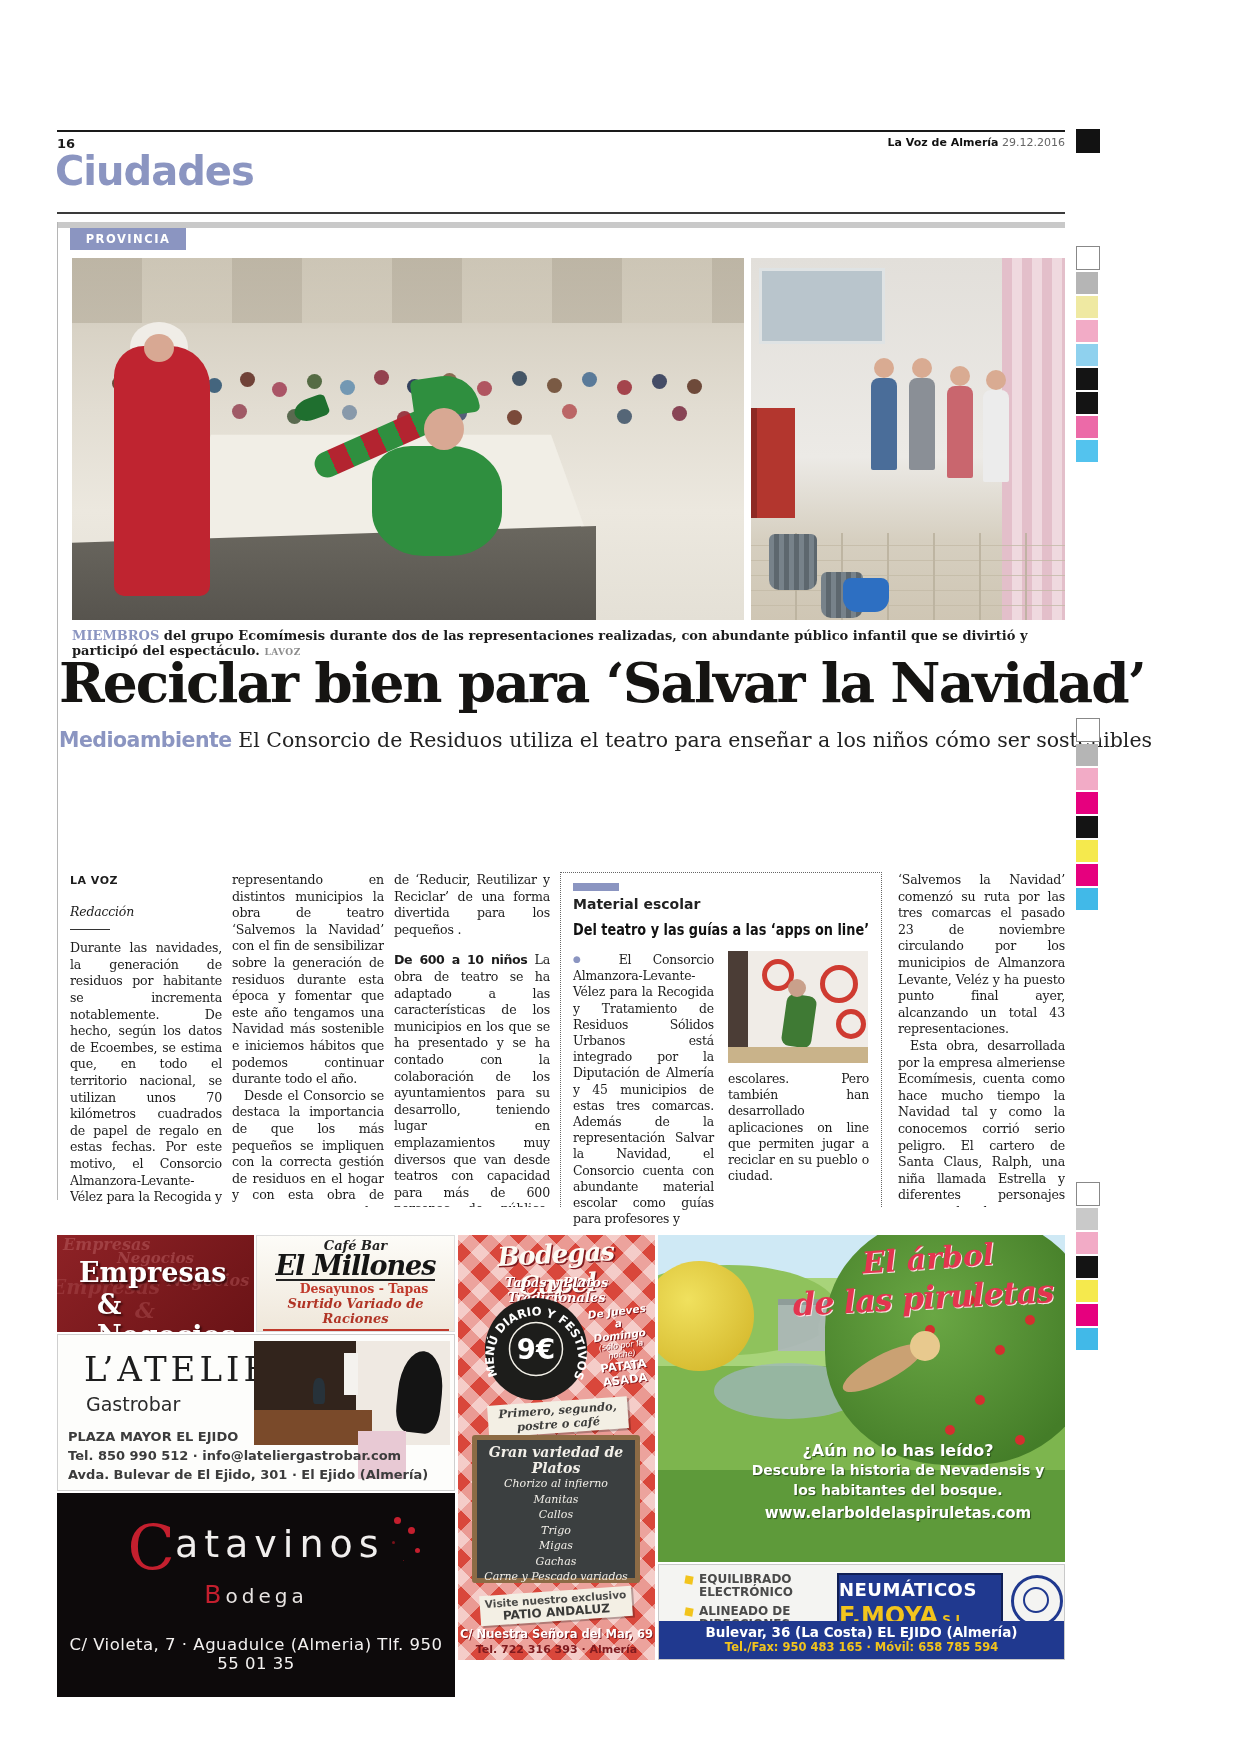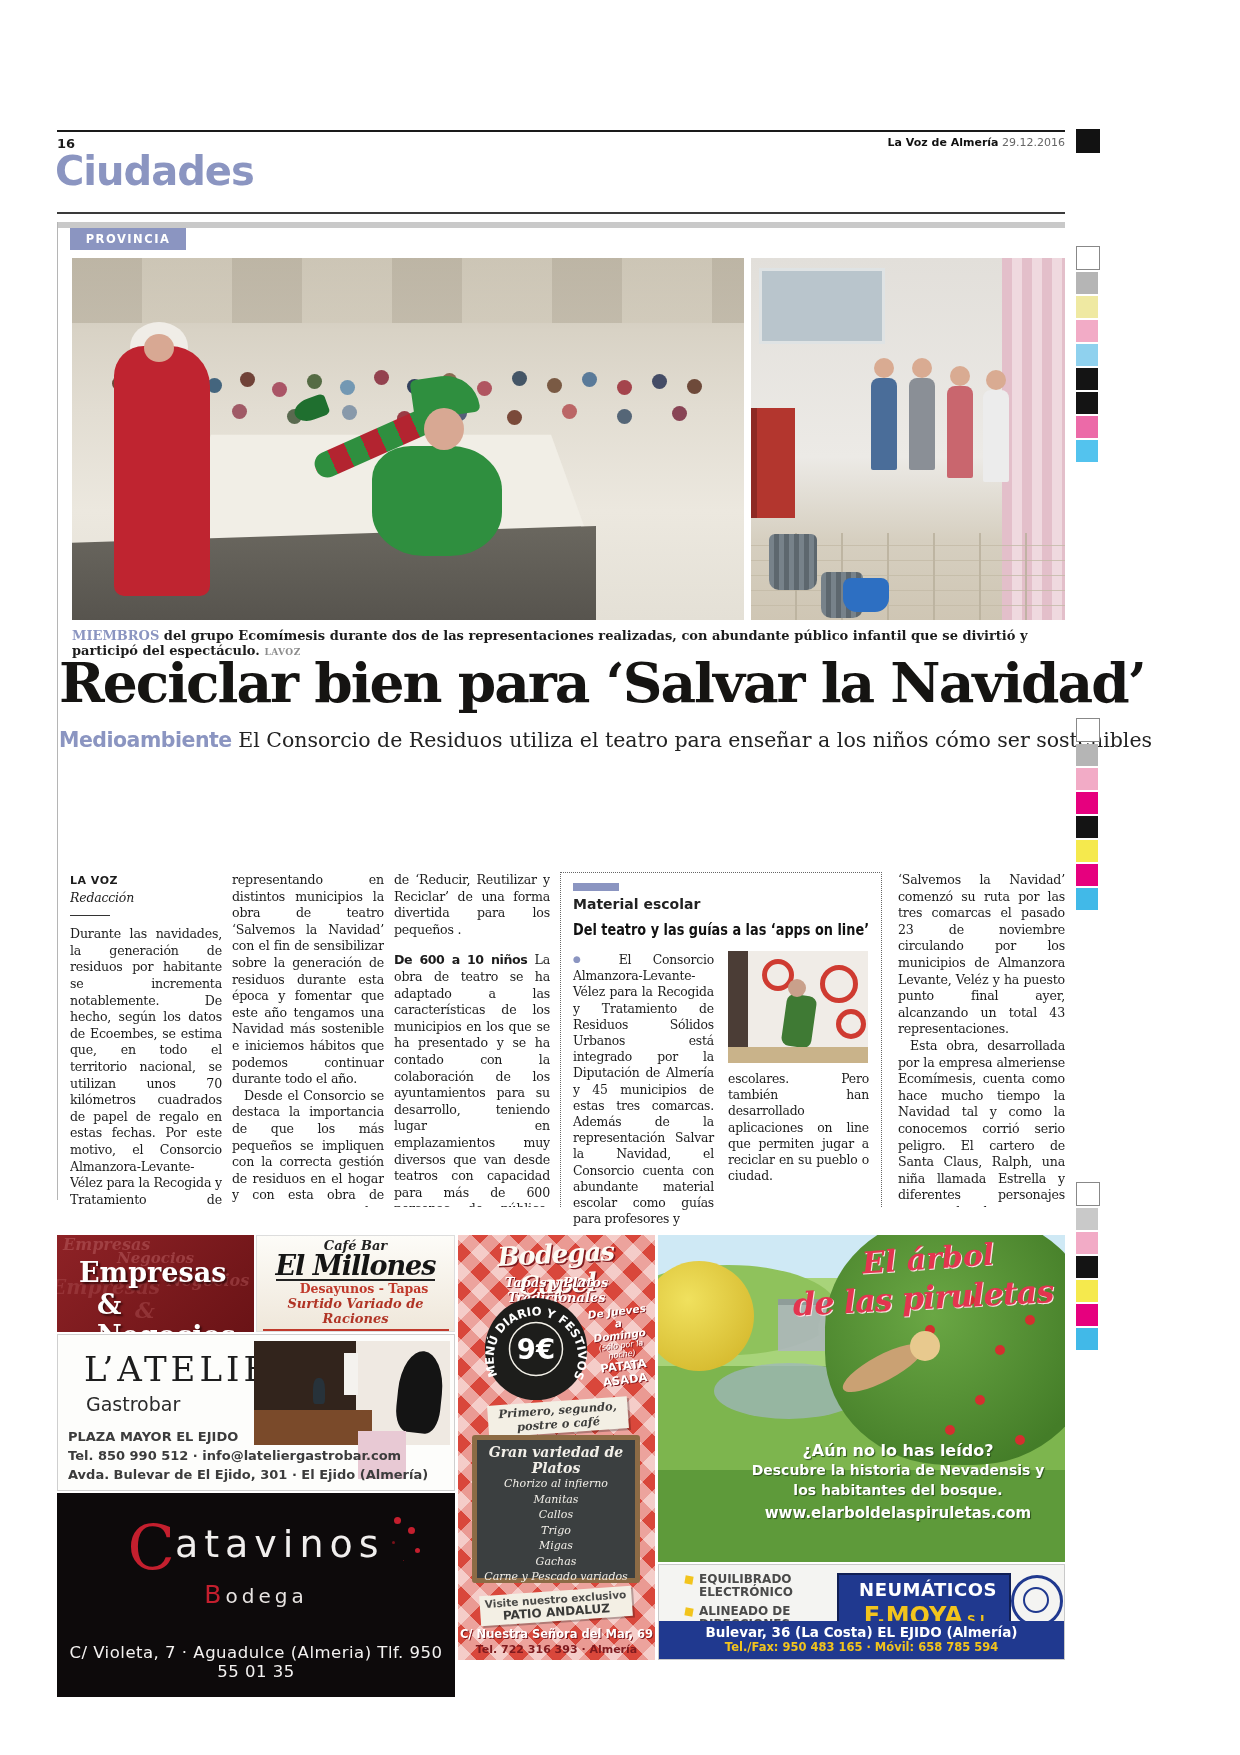--- a/index.html
+++ b/index.html
@@ -80,21 +80,21 @@
            letter-spacing:-.2px;color:#1c1c1c;}
   #col1{left:70px;width:152px;}
   #col2{left:232px;width:152px;}
   #col3{left:394px;width:156px;}
   #col5{left:898px;width:167px;}
   .bodycol p{margin:0;}
   .bodycol p.indent{text-indent:12px;}
   .lead-in{font-family:"DejaVu Sans","Liberation Sans",sans-serif;font-weight:bold;letter-spacing:-.4px;}
   #byline{margin-bottom:10px;}
   #byline .agency{font-family:"DejaVu Sans","Liberation Sans",sans-serif;font-weight:bold;font-size:11px;letter-spacing:.5px;}
-  #byline .role{font-style:italic;font-size:12.5px;display:block;margin-top:0;}
+  #byline .role{font-style:italic;font-size:12.5px;display:block;margin-top:14px;}
   #byline .b-rule{width:40px;height:1px;background:#333;margin-top:9px;}
 
   
   #infobox{left:560px;top:872px;width:322px;height:335px;border-top:1px dotted #666;
            border-left:1px dotted #666;border-right:1px dotted #666;box-sizing:border-box;padding:10px 12px;}
   #infobox .ib-bar{width:46px;height:8px;background:#8b95c1;margin-bottom:5px;}
   #infobox .ib-kicker{font-family:"DejaVu Sans","Liberation Sans",sans-serif;font-weight:bold;font-size:14px;color:#222;}
   #infobox .ib-title{font-family:"DejaVu Sans","Liberation Sans",sans-serif;font-weight:bold;font-size:16.5px;color:#111;
                      white-space:nowrap;transform:scaleX(.78);transform-origin:left;margin-top:8px;}
   .ib-cols{display:flex;gap:14px;margin-top:12px;}
@@ -154,21 +154,21 @@
      font-size:13px;font-weight:bold;color:#3c3c3c;line-height:19px;}
 
   #ad-catavinos{left:57px;top:1493px;width:398px;height:204px;background:#0d0a0b;color:#efeceb;text-align:center;}
   #ad-catavinos .ct-name{margin-top:18px;font-family:"DejaVu Sans","Liberation Sans",sans-serif;}
   #ad-catavinos .ct-c{font-family:"DejaVu Serif","Liberation Serif",serif;font-size:62px;color:#c41f2e;font-weight:normal;vertical-align:-12px;}
   #ad-catavinos .ct-rest{font-size:38px;letter-spacing:6px;color:#f0eeed;}
   #ad-catavinos .ct-sub{margin-top:-4px;font-family:"DejaVu Sans","Liberation Sans",sans-serif;font-size:20px;letter-spacing:4px;color:#e8e4e2;}
   #ad-catavinos .ct-b{color:#c41f2e;font-size:25px;}
   #ad-catavinos .ct-dots{position:absolute;right:54px;top:24px;width:7px;height:7px;border-radius:50%;background:#c41f2e;
      box-shadow:14px 10px 0 #c41f2e,-4px 22px 0 -2px #7a1119,20px 30px 0 -1px #c41f2e,6px 40px 0 -3px #7a1119;}
-  #ad-catavinos .ct-foot{position:absolute;left:0;bottom:16px;width:100%;
+  #ad-catavinos .ct-foot{position:absolute;left:0;bottom:24px;width:100%;
      font-family:"DejaVu Sans","Liberation Sans",sans-serif;font-size:16.5px;letter-spacing:.5px;color:#f4f2f1;}
 
   #ad-capel{left:458px;top:1235px;width:197px;height:425px;background-color:#d9473b;
     background-image:repeating-linear-gradient(45deg,rgba(255,255,255,.5) 0 13px,transparent 13px 27px),
                      repeating-linear-gradient(-45deg,rgba(255,255,255,.45) 0 13px,transparent 13px 27px);}
   #ad-capel .cp-name{position:absolute;left:0;top:4px;width:100%;text-align:center;font-style:italic;font-weight:bold;
      font-size:26px;color:#fdfbf5;transform:rotate(-3deg);text-shadow:1.5px 1.5px 0 #7e1a1e;letter-spacing:-1px;}
   #ad-capel .cp-tag{position:absolute;left:0;top:40px;width:100%;text-align:center;font-style:italic;font-weight:bold;
      font-size:13px;color:#fff;text-shadow:1px 1px 0 #7e1a1e;}
   #ad-capel .cp-badge{position:absolute;left:24px;top:60px;}
@@ -215,21 +215,21 @@
      font-family:"DejaVu Sans","Liberation Sans",sans-serif;font-weight:bold;text-shadow:1px 1px 1px #2c511a;}
   #ad-piruletas .pir-q{font-size:16px;}
   #ad-piruletas .pir-d{font-size:14px;line-height:20px;}
   #ad-piruletas .pir-url{font-size:15px;margin-top:4px;}
 
   #ad-moya{left:658px;top:1564px;width:407px;height:96px;background:#f4f4f2;border:1px solid #c9c9c9;}
   #ad-moya .my-list{position:absolute;left:26px;top:8px;font-family:"DejaVu Sans","Liberation Sans",sans-serif;}
   #ad-moya .my-item{position:relative;margin-bottom:6px;padding-left:14px;font-size:12px;font-weight:bold;color:#4a4a4a;line-height:13px;}
   #ad-moya .my-item::before{content:"";position:absolute;left:0;top:3px;width:8px;height:8px;background:#f2c41d;transform:rotate(10deg);}
   #ad-moya .my-box{position:absolute;left:178px;top:8px;width:162px;height:60px;background:#20398f;border:2px solid #101f55;
-     text-align:center;color:#fff;font-family:"DejaVu Sans","Liberation Sans",sans-serif;padding-left:8px;}
+     color:#fff;font-family:"DejaVu Sans","Liberation Sans",sans-serif;}
   #ad-moya .my-b1{font-size:18px;font-weight:bold;letter-spacing:.5px;margin-top:4px;}
   #ad-moya .my-b2{font-size:24px;font-weight:bold;color:#f2c41d;line-height:32px;}
   #ad-moya .my-b2 .sl{font-size:12px;}
   #ad-moya .my-emblem{position:absolute;left:352px;top:10px;width:46px;height:46px;border:3px solid #20398f;border-radius:50%;}
   #ad-moya .my-emblem::after{content:"";position:absolute;left:9px;top:9px;width:22px;height:22px;border:2px solid #20398f;border-radius:50%;}
   #ad-moya .my-bar{position:absolute;left:0;bottom:0;width:100%;height:38px;background:#20398f;text-align:center;
      font-family:"DejaVu Sans","Liberation Sans",sans-serif;}
   #ad-moya .my-bar .ba{color:#fff;font-weight:bold;font-size:13.5px;margin-top:3px;}
   #ad-moya .my-bar .bt{color:#f2c41d;font-weight:bold;font-size:11.5px;}
 </style>

